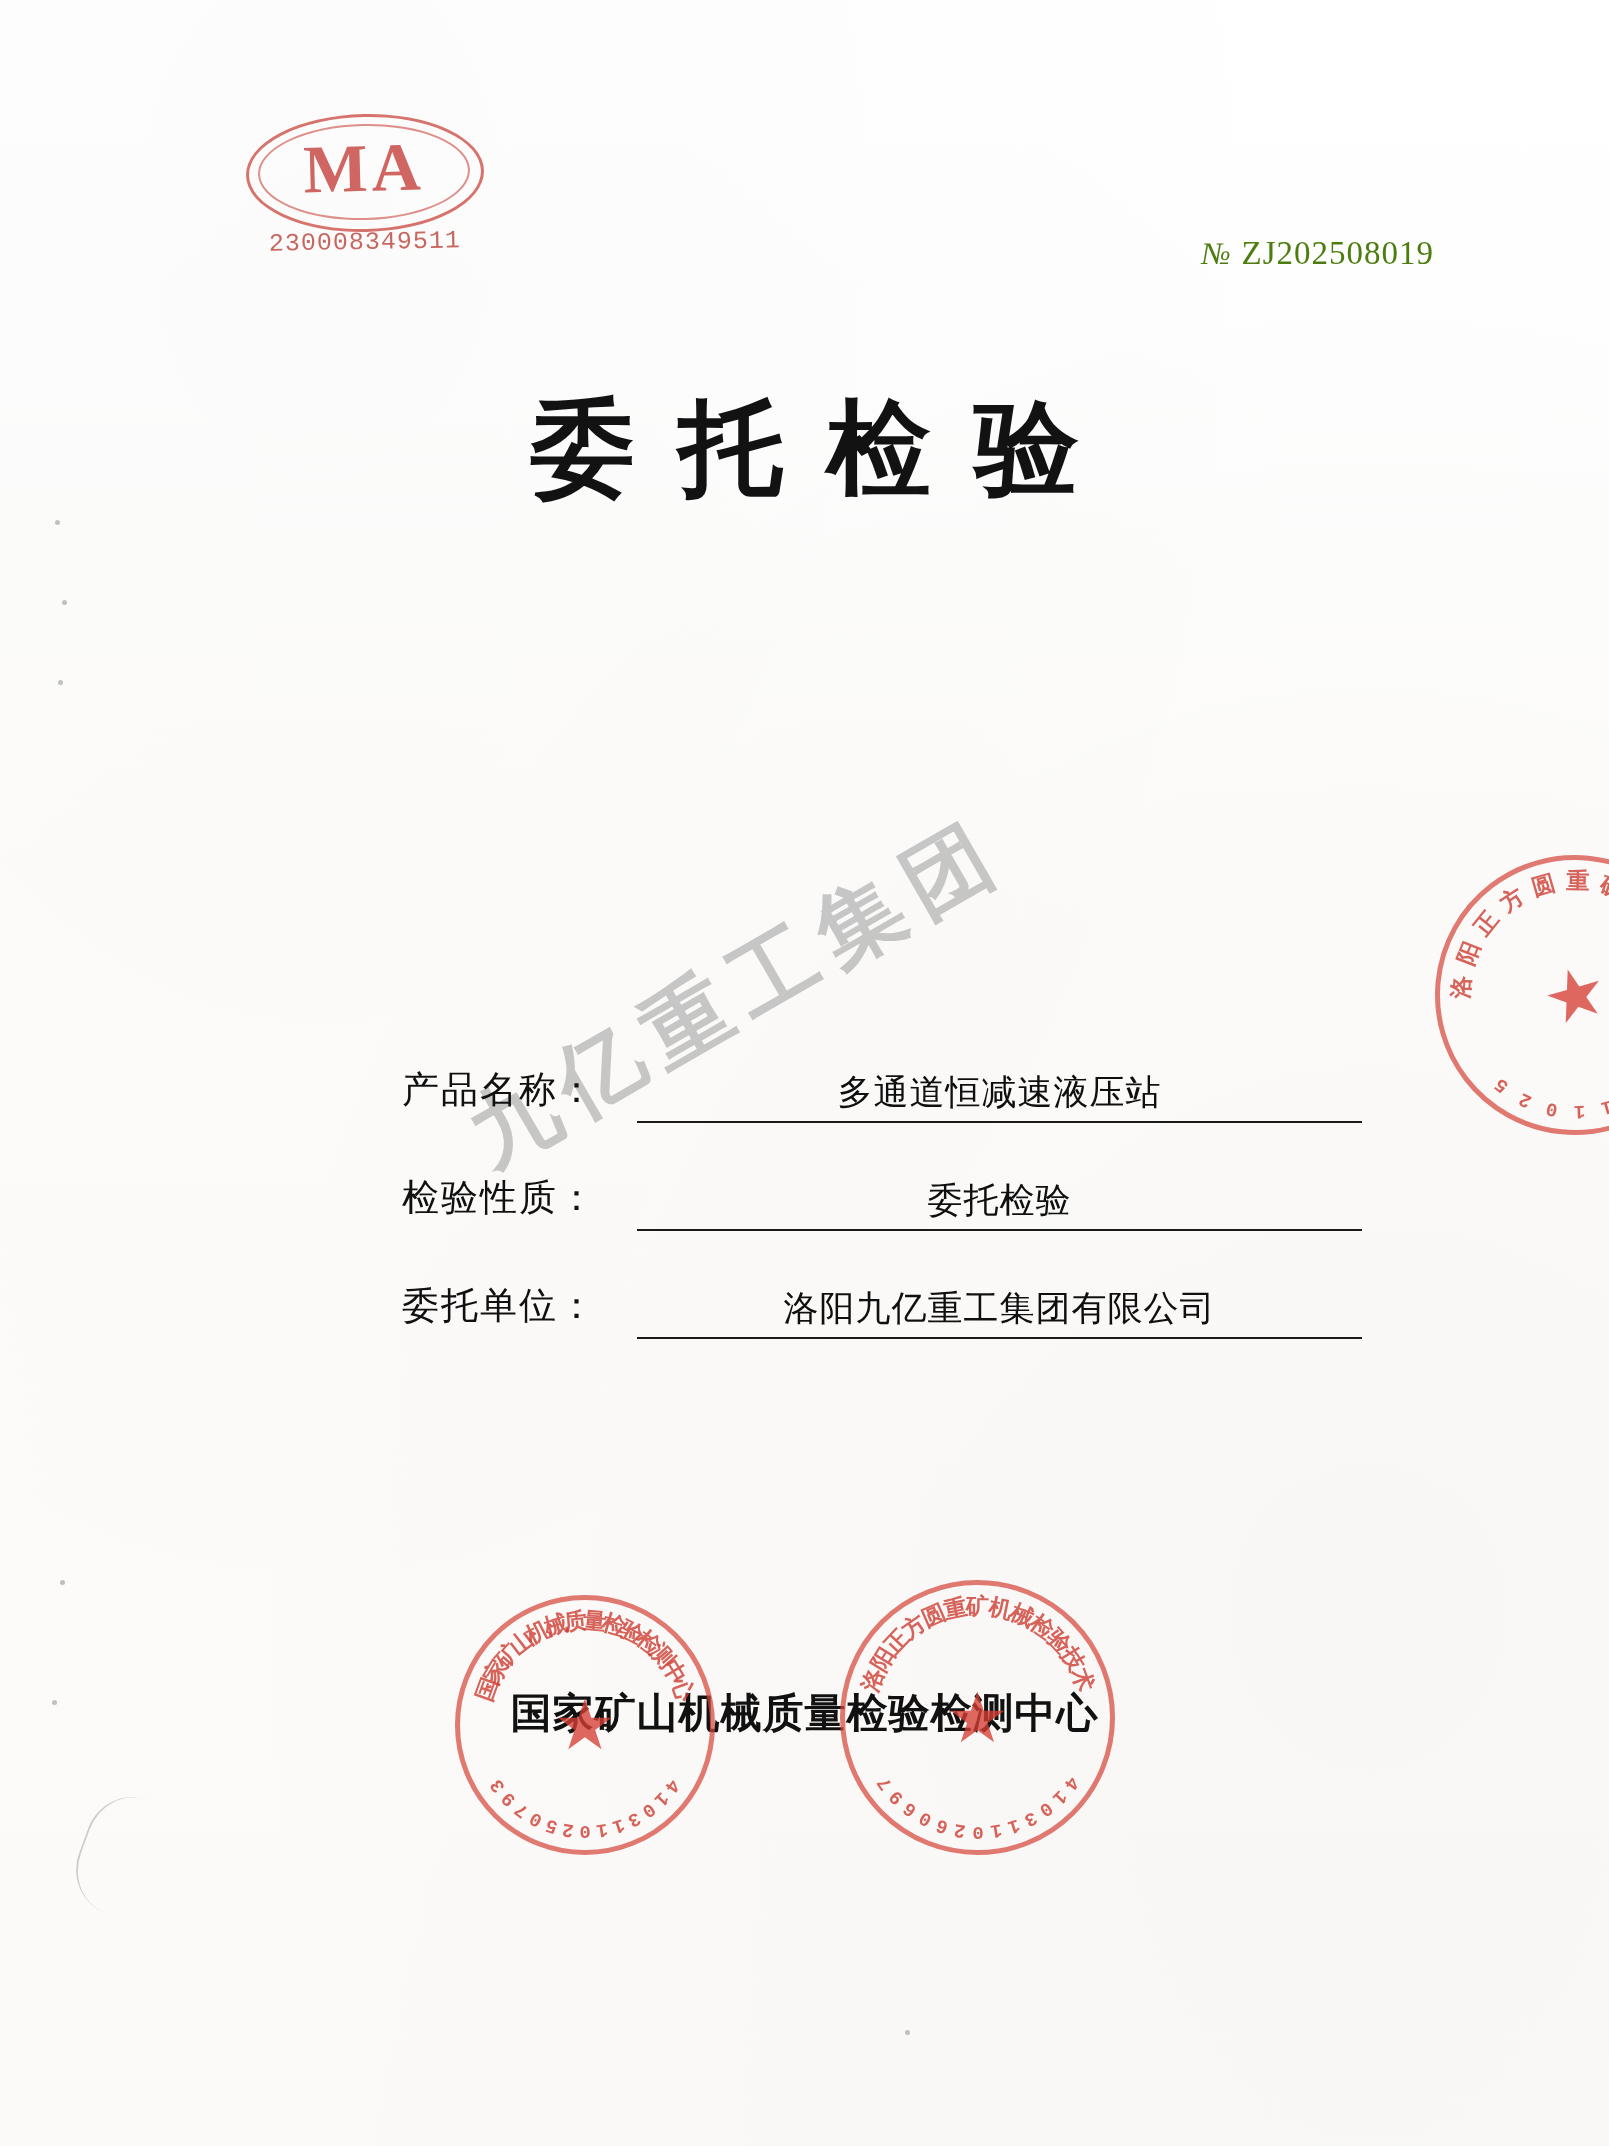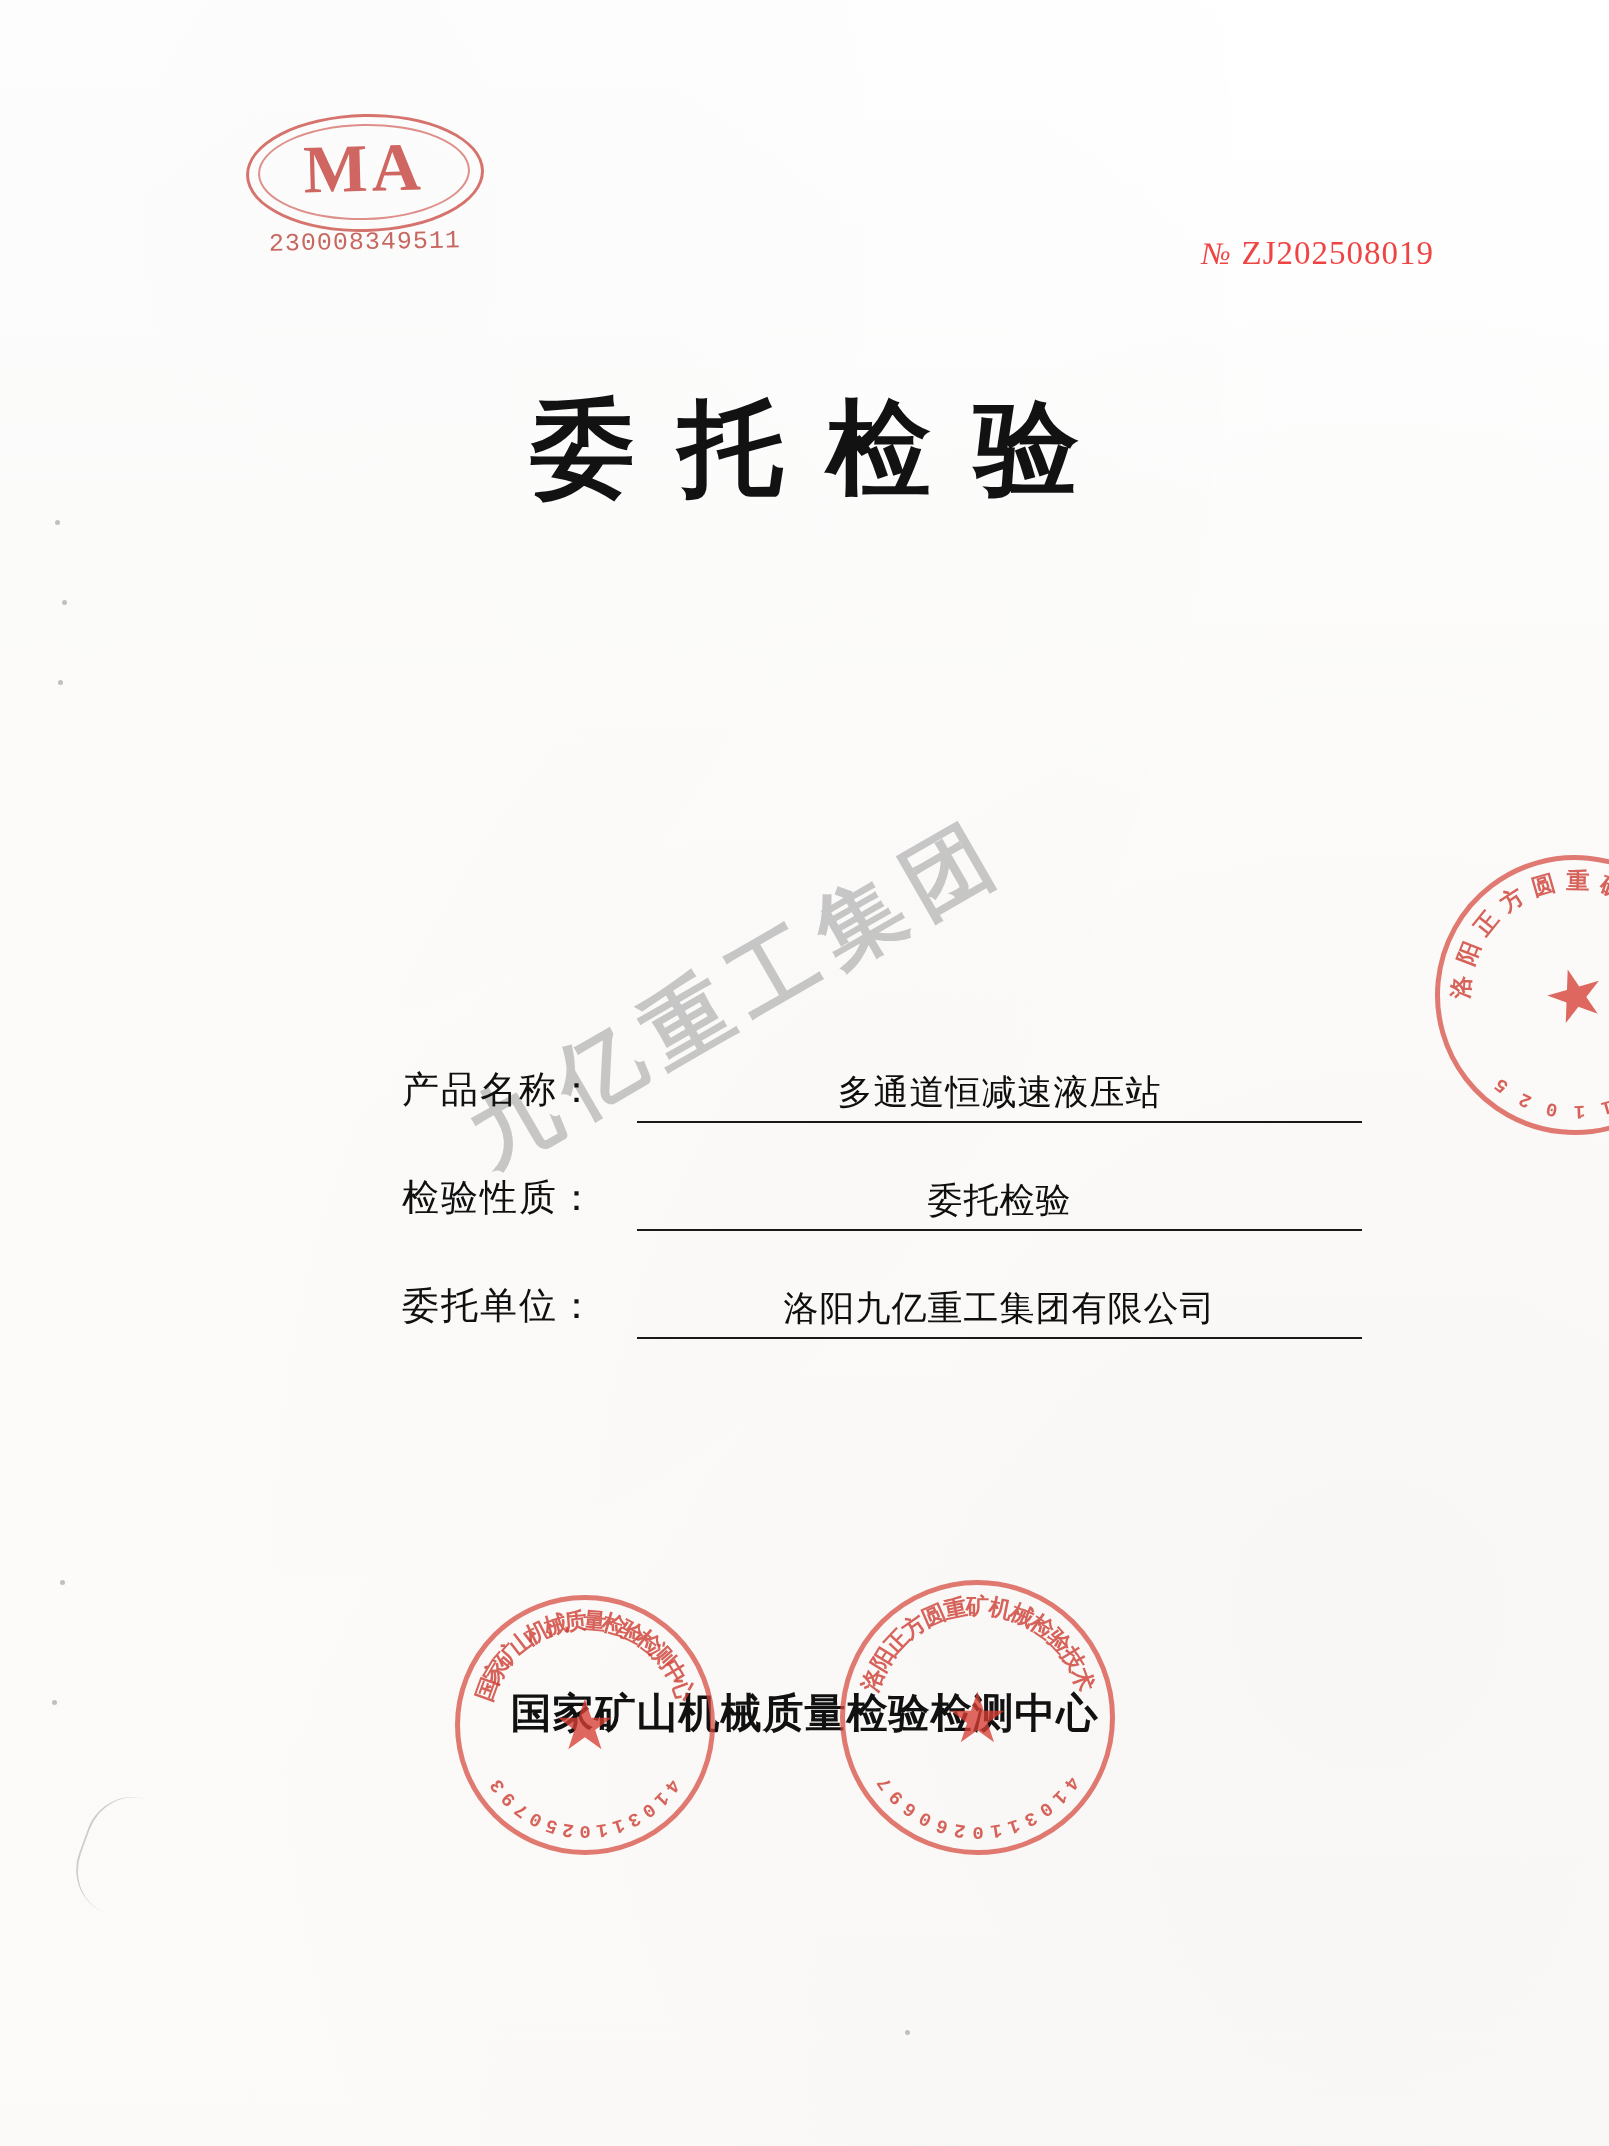--- a/index.html
+++ b/index.html
@@ -89,21 +89,21 @@
     opacity: 0.9;
   }
 
   
   #report-no {
     position: absolute;
     right: 175px;
     top: 235px;
     font-family: "Liberation Serif", serif;
     font-size: 33px;
-    color: #ef4444;
+    color: #4d7c0f;
     letter-spacing: 1px;
     white-space: nowrap;
   }
   #report-no .no-symbol {
     font-style: italic;
     font-size: 31px;
     margin-right: 10px;
   }
 
   

